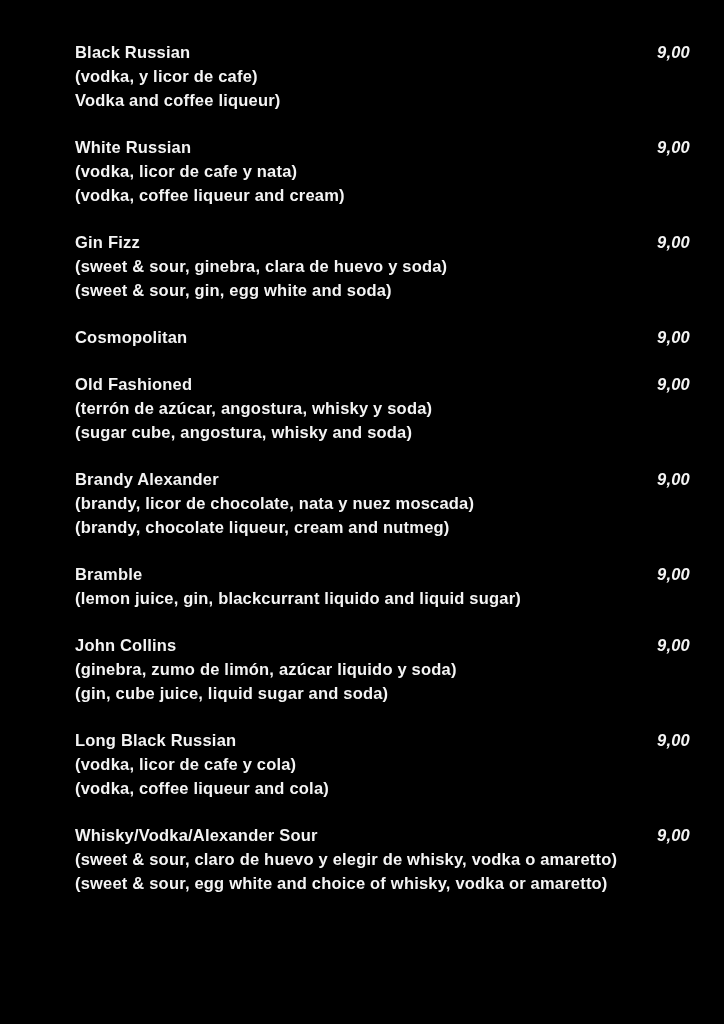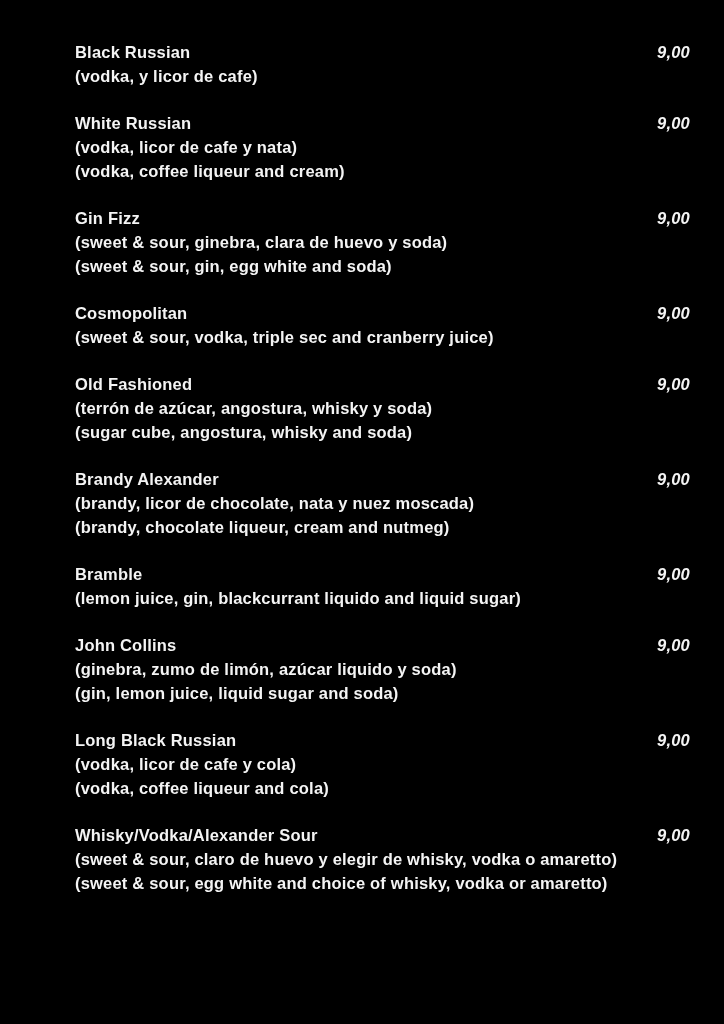--- a/index.html
+++ b/index.html
@@ -48,20 +48,21 @@
 
 <div class="menu-page">
   <div>
 
       <div class="menu-item">
         <div class="item-header">
           <span class="item-name">Black Russian</span>
           <span class="item-price">9,00</span>
         </div>
         <div class="item-desc">(vodka, y licor de cafe)</div>
+        <div class="item-desc">Vodka and coffee liqueur)</div>
       </div>
 
       <div class="menu-item">
         <div class="item-header">
           <span class="item-name">White Russian</span>
           <span class="item-price">9,00</span>
         </div>
         <div class="item-desc">(vodka, licor de cafe y nata)</div>
         <div class="item-desc">(vodka, coffee liqueur and cream)</div>
       </div>
@@ -73,21 +74,20 @@
         </div>
         <div class="item-desc">(sweet &amp; sour, ginebra, clara de huevo y soda)</div>
         <div class="item-desc">(sweet &amp; sour, gin, egg white and soda)</div>
       </div>
 
       <div class="menu-item">
         <div class="item-header">
           <span class="item-name">Cosmopolitan</span>
           <span class="item-price">9,00</span>
         </div>
-        <div class="item-desc">(sweet &amp; sour, vodka, triple sec and cranberry juice)</div>
       </div>
 
       <div class="menu-item">
         <div class="item-header">
           <span class="item-name">Old Fashioned</span>
           <span class="item-price">9,00</span>
         </div>
         <div class="item-desc">(terrón de azúcar, angostura, whisky y soda)</div>
         <div class="item-desc">(sugar cube, angostura, whisky and soda)</div>
       </div>
@@ -108,21 +108,21 @@
         </div>
         <div class="item-desc">(lemon juice, gin, blackcurrant liquido and liquid sugar)</div>
       </div>
 
       <div class="menu-item">
         <div class="item-header">
           <span class="item-name">John Collins</span>
           <span class="item-price">9,00</span>
         </div>
         <div class="item-desc">(ginebra, zumo de limón, azúcar liquido y soda)</div>
-        <div class="item-desc">(gin, lemon juice, liquid sugar and soda)</div>
+        <div class="item-desc">(gin, cube juice, liquid sugar and soda)</div>
       </div>
 
       <div class="menu-item">
         <div class="item-header">
           <span class="item-name">Long Black Russian</span>
           <span class="item-price">9,00</span>
         </div>
         <div class="item-desc">(vodka, licor de cafe y cola)</div>
         <div class="item-desc">(vodka, coffee liqueur and cola)</div>
       </div>

